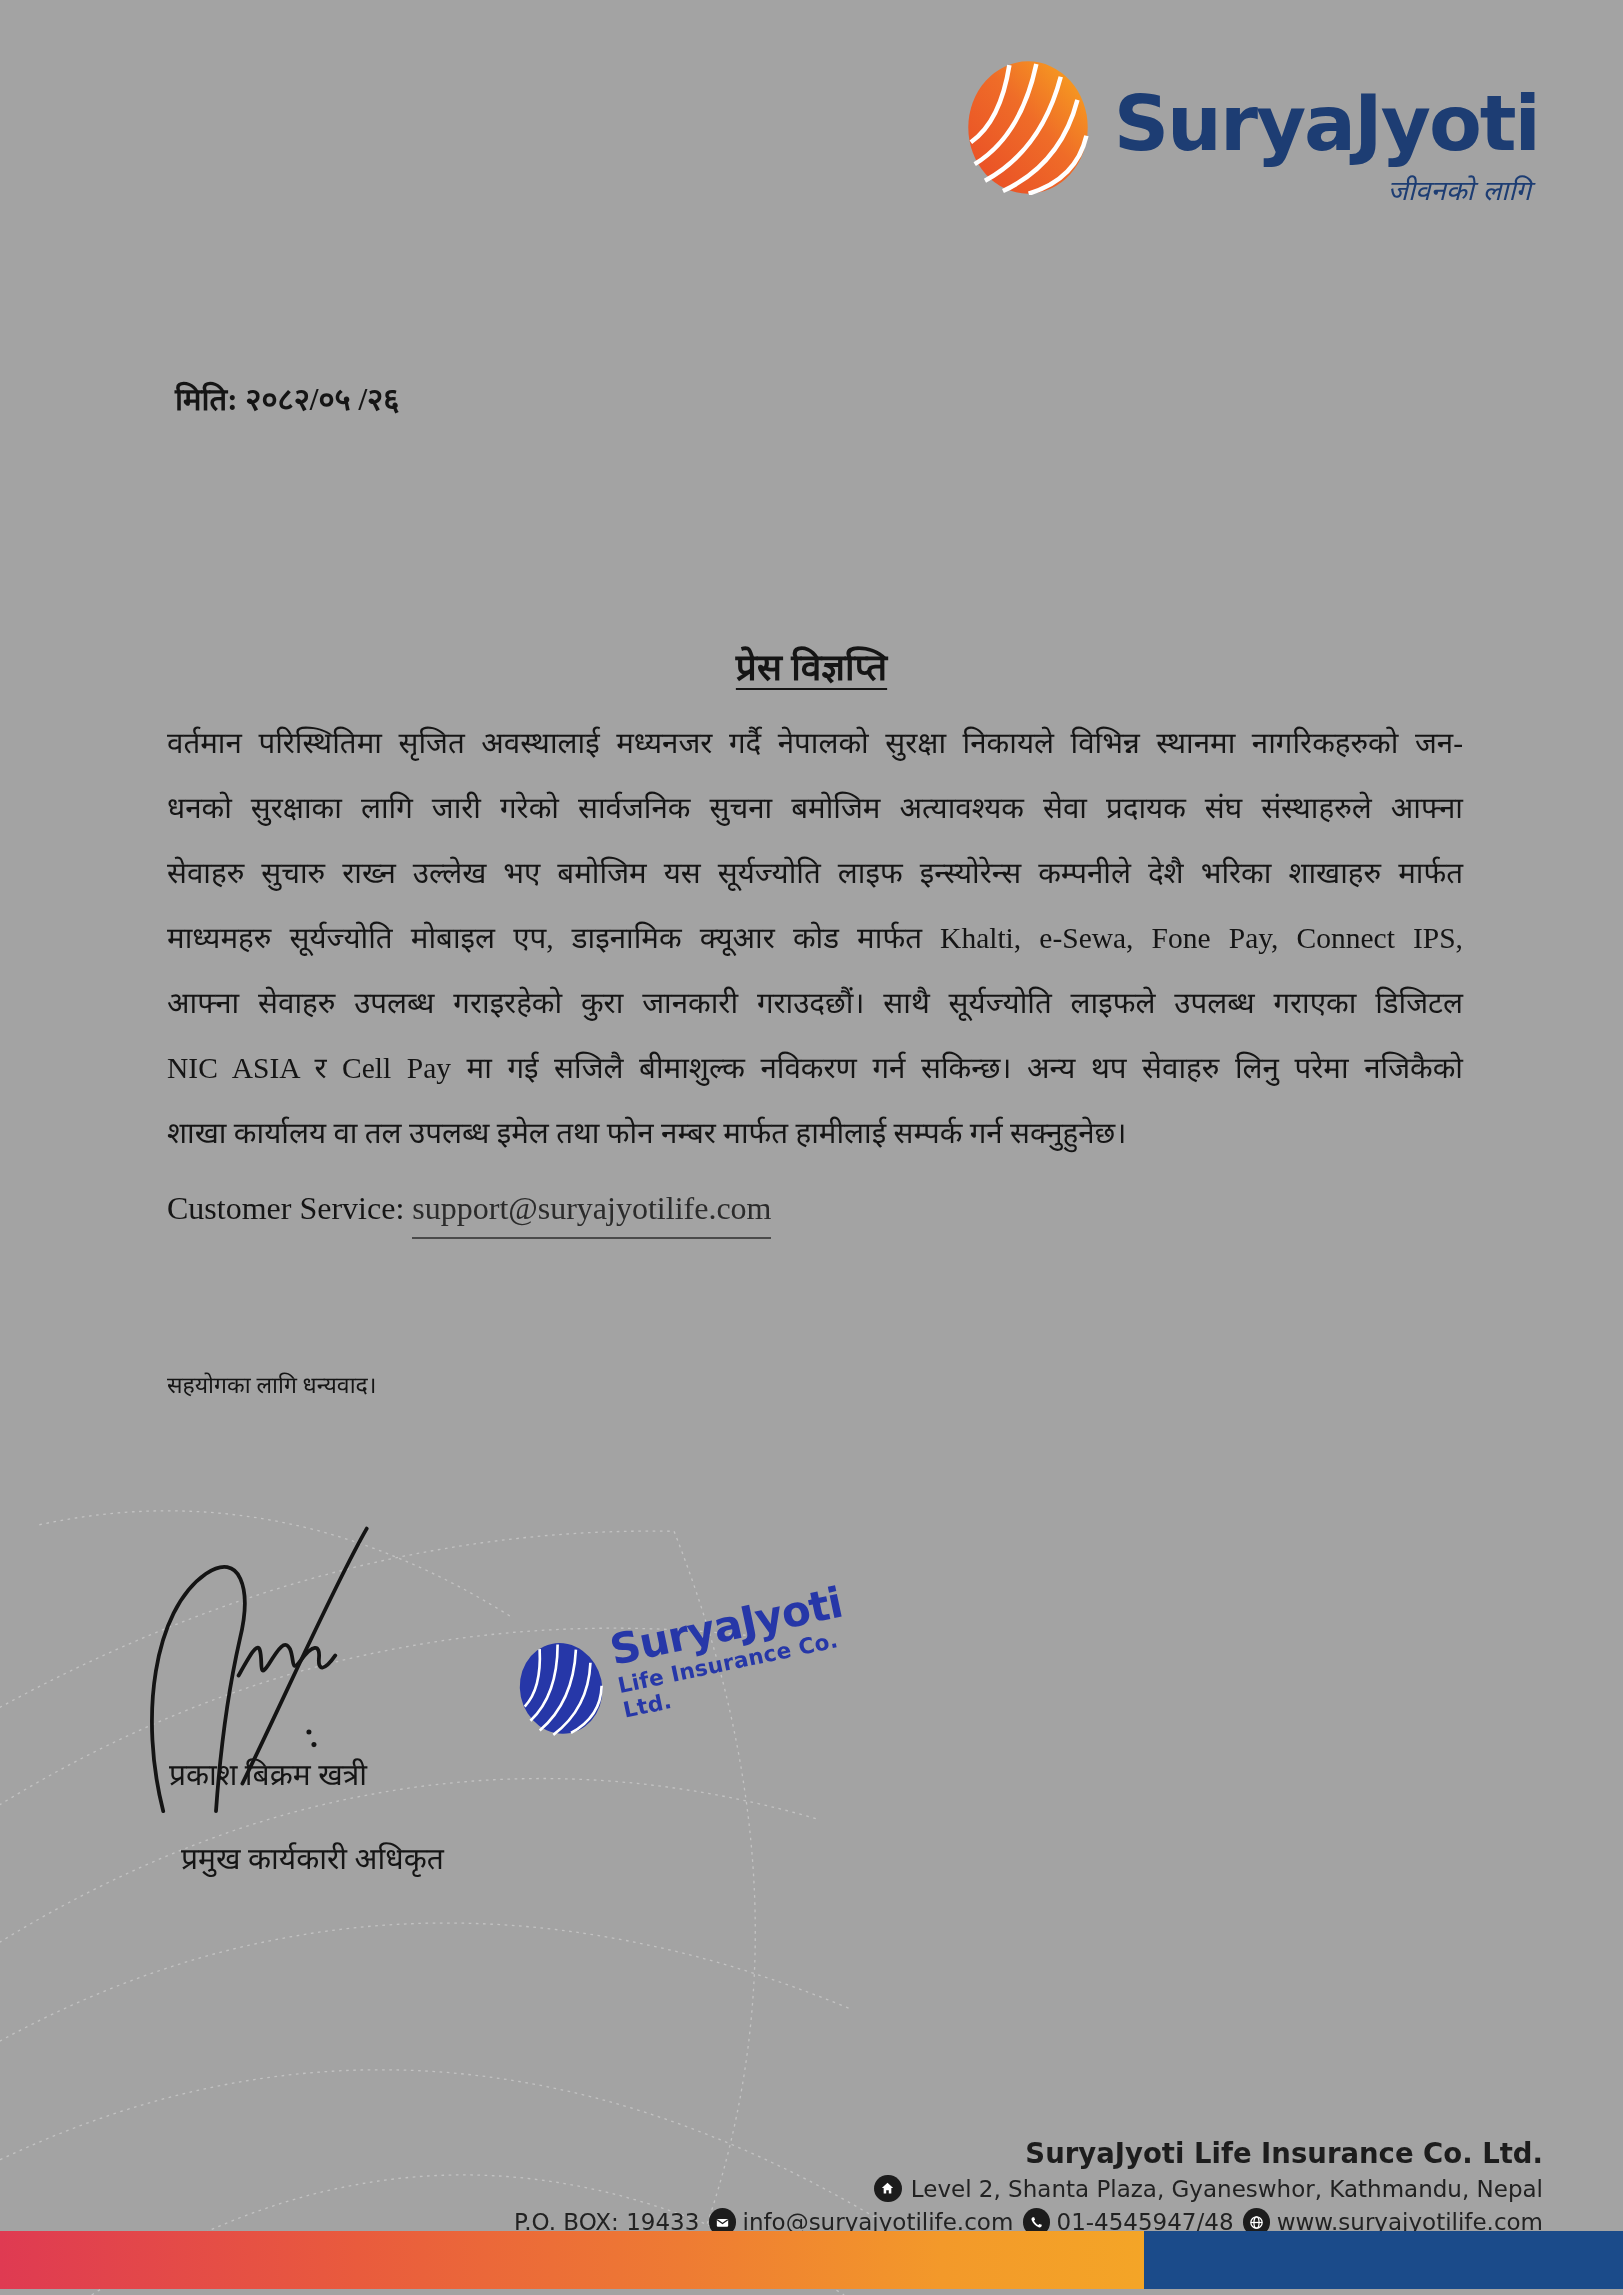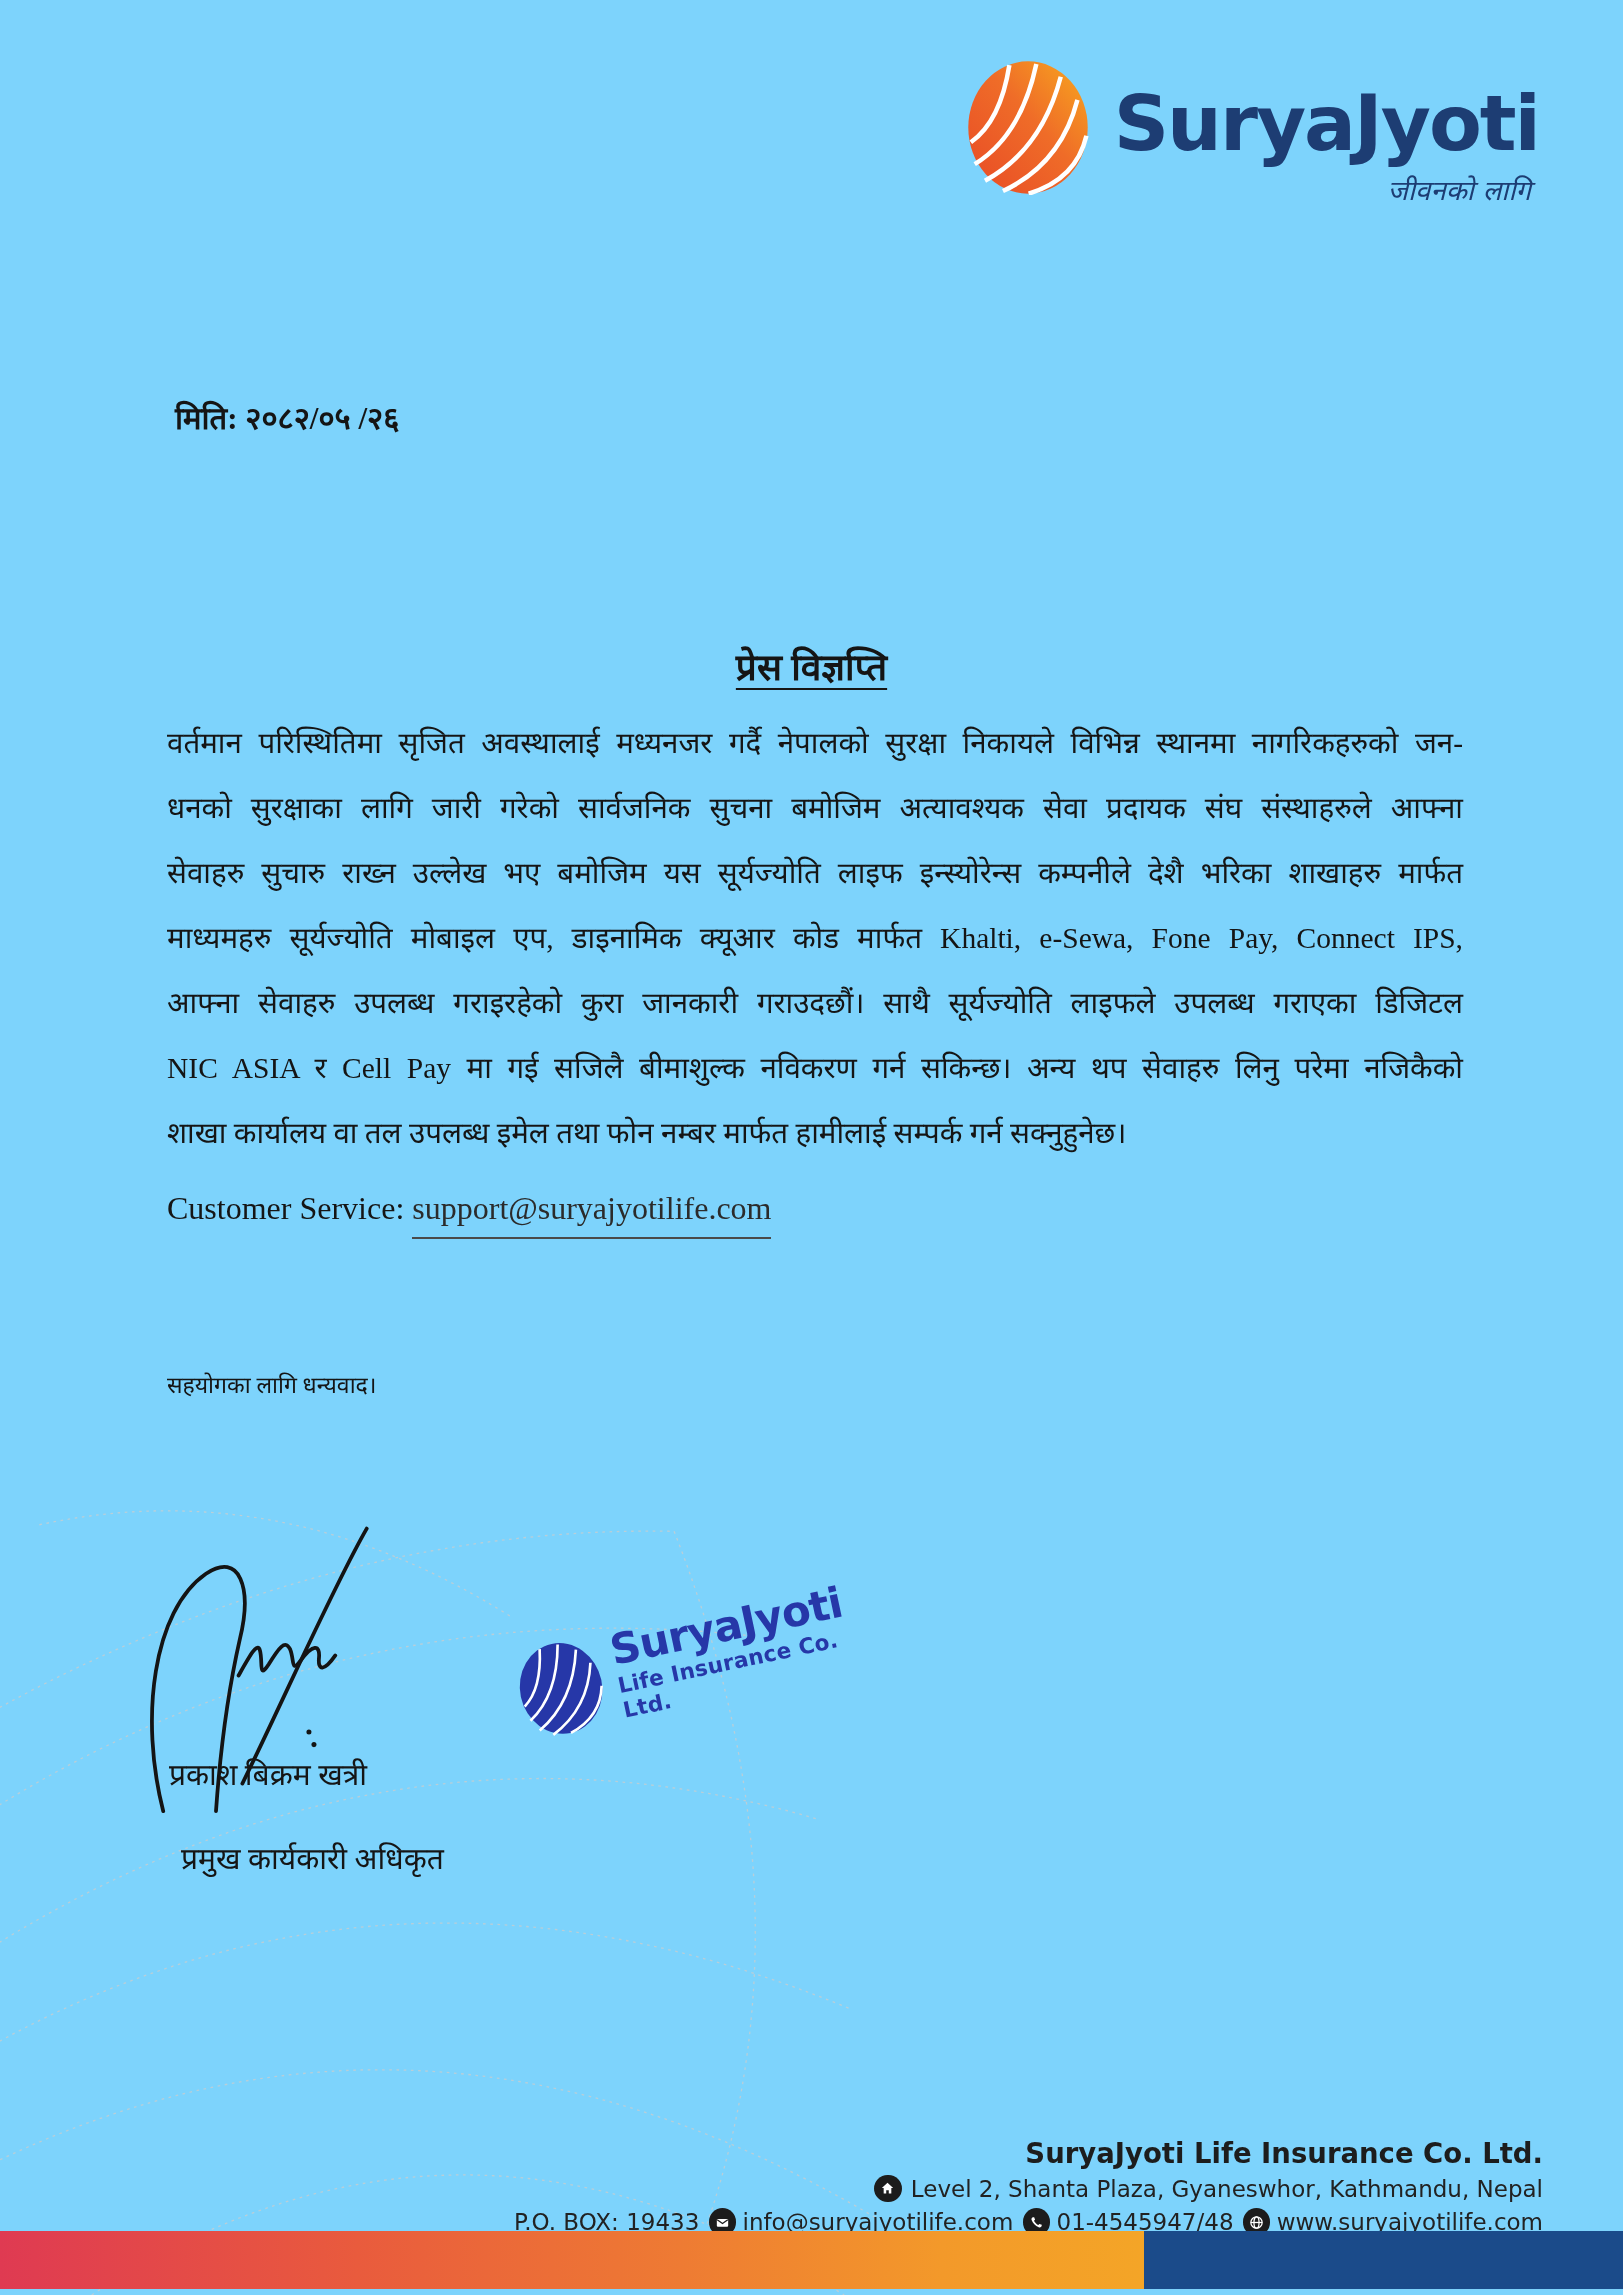--- a/index.html
+++ b/index.html
@@ -1,42 +1,42 @@
 <!DOCTYPE html>
 <html style="font-size:10.5px"><head>
 <meta charset="utf-8">
 <style>
   * { margin:0; padding:0; box-sizing:border-box; }
   html,body { background:#e8e8e8; }
   .page {
     position:relative;
     width:1623px; height:2295px;
     margin:0 auto;
-    background:#7dd3fc;
+    background:#a3a3a3;
     overflow:hidden;
     font-family:"Liberation Serif","DejaVu Serif",serif;
     color:#151515;
   }
 
   
   .logo-block { position:absolute; top:60px; right:84px; display:flex; align-items:flex-start; gap:25px; }
   .logo-mark { width:122px; height:135px; }
   .logo-text-col { display:flex; flex-direction:column; align-items:flex-end; padding-top:25px; }
   .wordmark {
     font-family:"DejaVu Sans","Liberation Sans",sans-serif;
     font-weight:bold; font-size:77px; line-height:1;
     color:#1d3d73; letter-spacing:-2px;
   }
   .tagline {
     font-family:"DejaVu Sans","Liberation Sans",sans-serif;
     font-style:italic; font-size:27.5px; color:#1d3d73; margin-top:9.2px; margin-right:8px;
   }
 
   
-  .date-line { position:absolute; left:175px; top:396px; font-size:31px; font-weight:bold; }
+  .date-line { position:absolute; left:175px; top:377px; font-size:31px; font-weight:bold; }
   .press-title {
     position:absolute; left:0; right:0; top:614px; text-align:center;
     font-size:37px; font-weight:bold;margin-top:26px;
   }
   .press-title span { text-decoration:underline; text-underline-offset:7.9px; text-decoration-thickness:2px; }
 
   .body-par { position:absolute; left:167px; right:160px; top:711px; font-size:29.5px; }
   .body-line { height:65px; line-height:65px; text-align:justify; text-align-last:justify; white-space:nowrap; }
   .body-line.last { text-align-last:left; }
 

